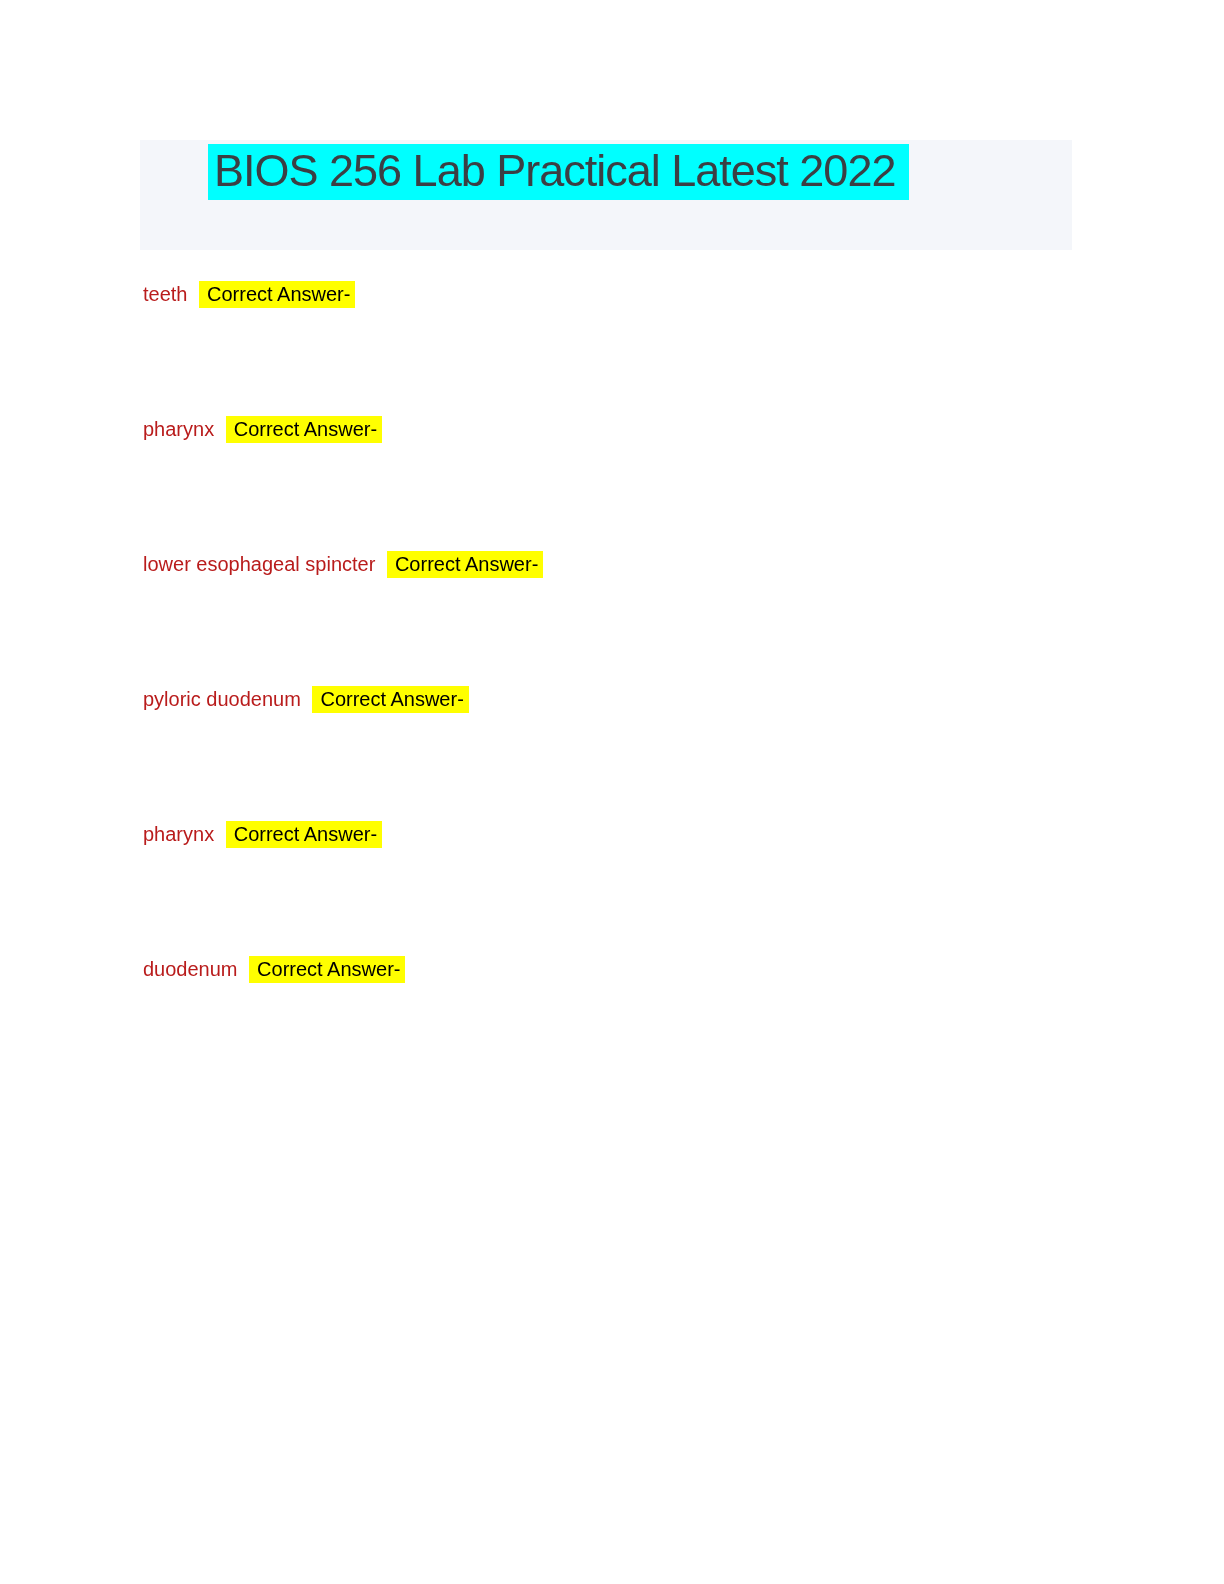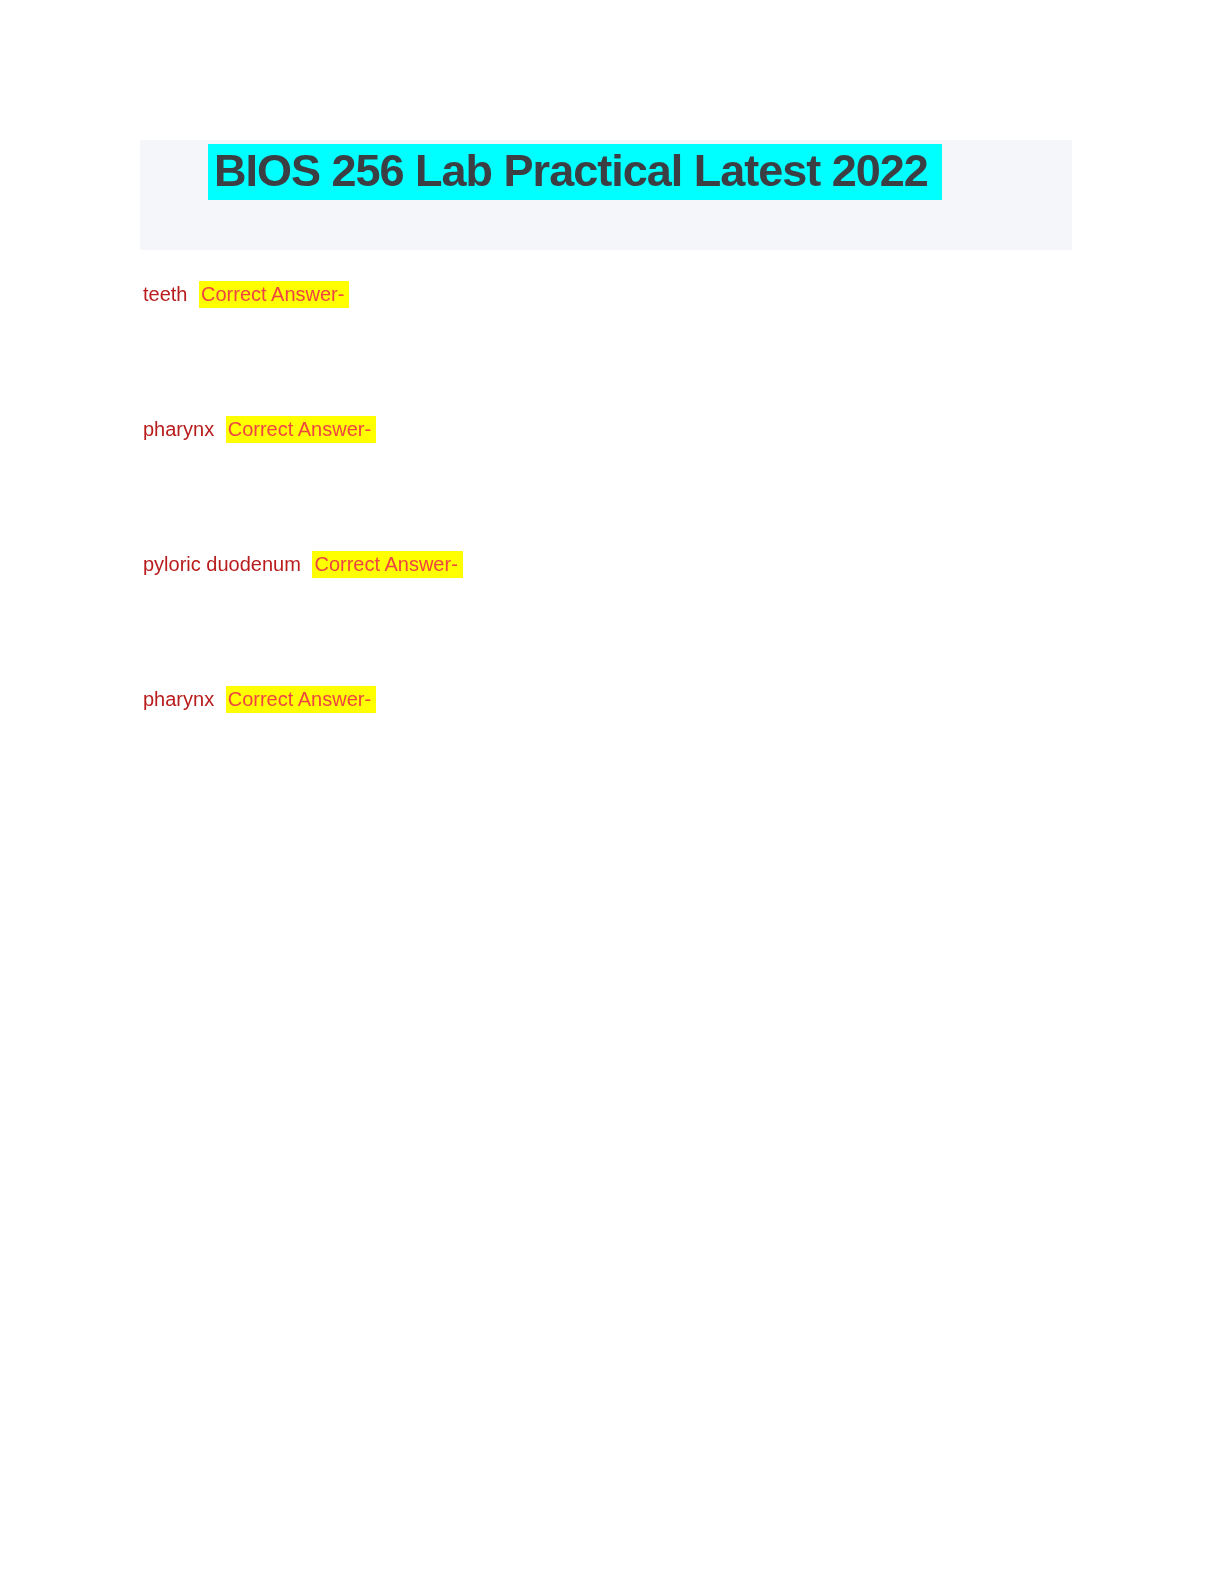--- a/index.html
+++ b/index.html
@@ -26,21 +26,21 @@
     width: 932px;
     height: 110px;
     background: #f4f6fa;
   }
   .page-title {
     display: inline-block;
     margin-top: 4px;
     margin-left: 68px;
     padding: 1px 14px 3px 6px;
     font-size: 45px;
-    font-weight: bold;
+    font-weight: normal;
     letter-spacing: -1px;
     color: #3b3f44;
     background: #00ffff;
     white-space: nowrap;
   }
   .term-list {
     position: absolute;
     top: 280px;
     left: 143px;
     width: 950px;
@@ -51,22 +51,22 @@
     line-height: 28px;
     white-space: nowrap;
   }
   .term-text {
     color: #b91c1c;
     margin-right: 6px;
     text-align: center;
   }
   .answer-label {
     background: #ffff00;
-    color: #ef4444;
-    padding: 2px 5px 3px 2px;
+    color: #000000;
+    padding: 2px 5px 3px 8px;
   }
 </style>
 </head>
 <body>
 
 <div class="page">
 
   <div class="title-banner">
     <span class="page-title">BIOS 256 Lab Practical Latest 2022</span>
   </div>
@@ -75,25 +75,31 @@
   <div class="term-row">
     <span class="term-text">teeth </span><span class="answer-label">Correct Answer-</span>
   </div>
 
 
 
   <div class="term-row">
     <span class="term-text">pharynx </span><span class="answer-label">Correct Answer-</span>
   </div>
 
+  <div class="term-row">
+    <span class="term-text">lower esophageal spincter </span><span class="answer-label">Correct Answer-</span>
+  </div>
 
   <div class="term-row">
     <span class="term-text">pyloric duodenum </span><span class="answer-label">Correct Answer-</span>
   </div>
 
   <div class="term-row">
     <span class="term-text">pharynx </span><span class="answer-label">Correct Answer-</span>
   </div>
 
 
+  <div class="term-row">
+    <span class="term-text">duodenum </span><span class="answer-label">Correct Answer-</span>
+  </div>
 </div>
 
 </div>
 
 </body></html>

